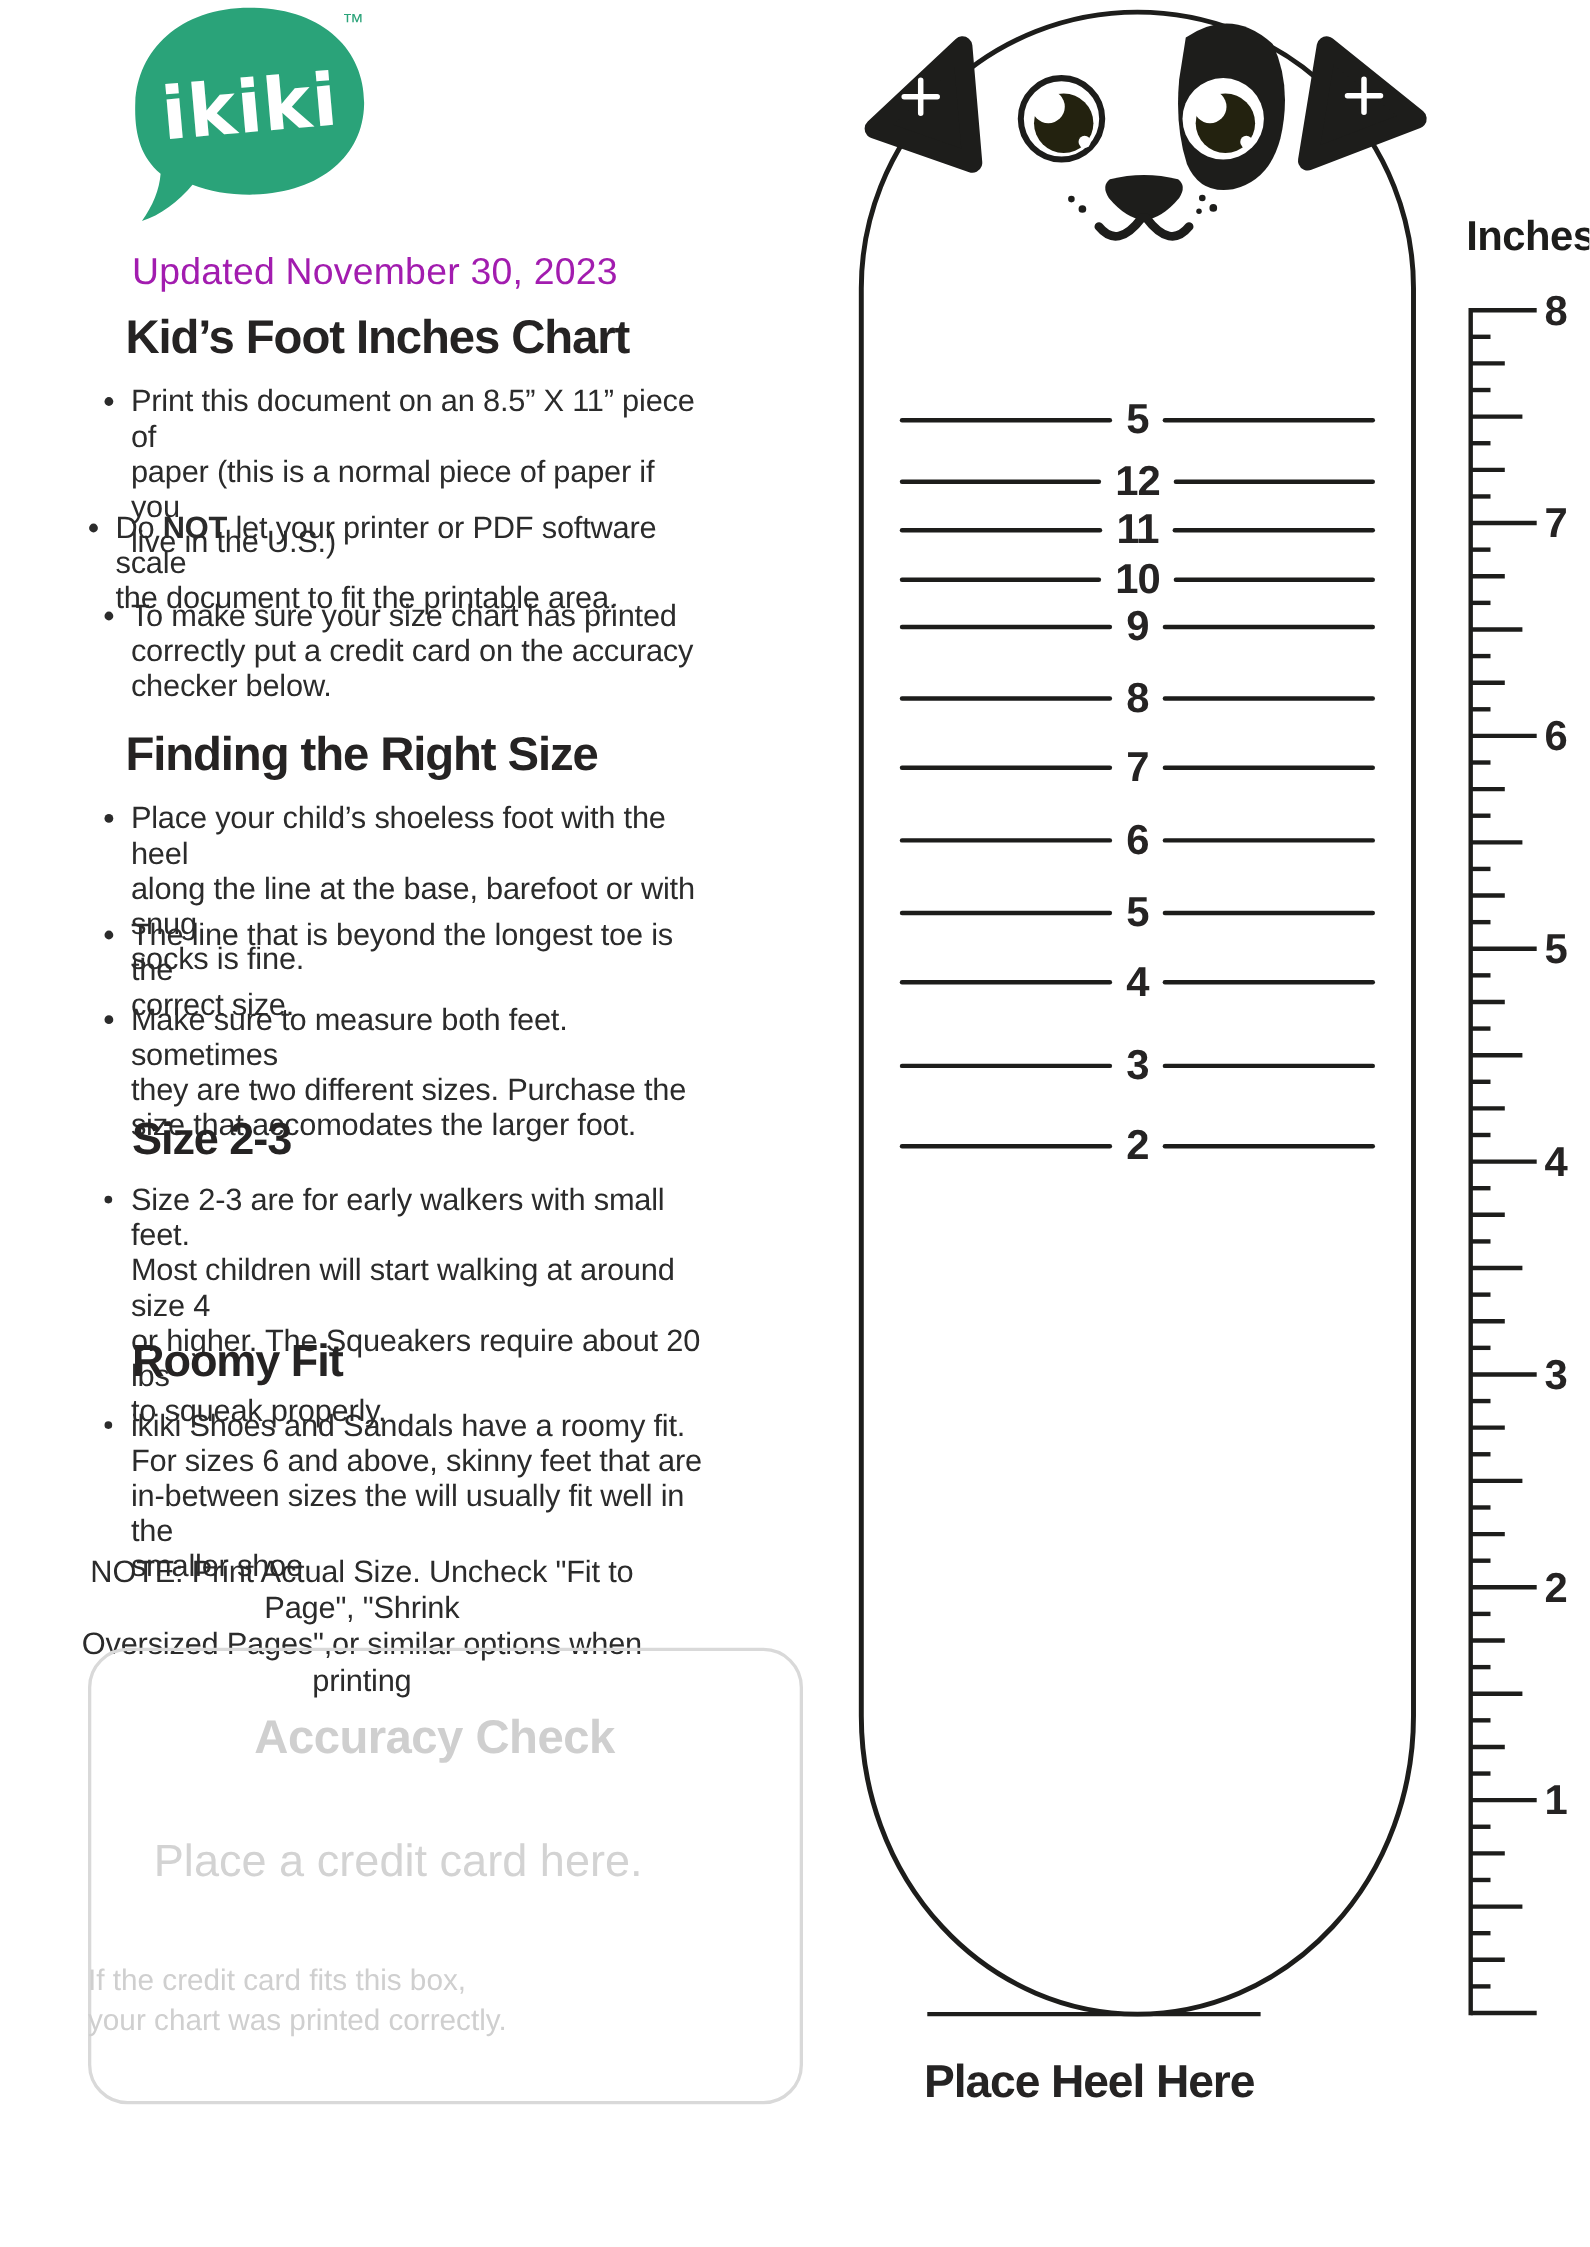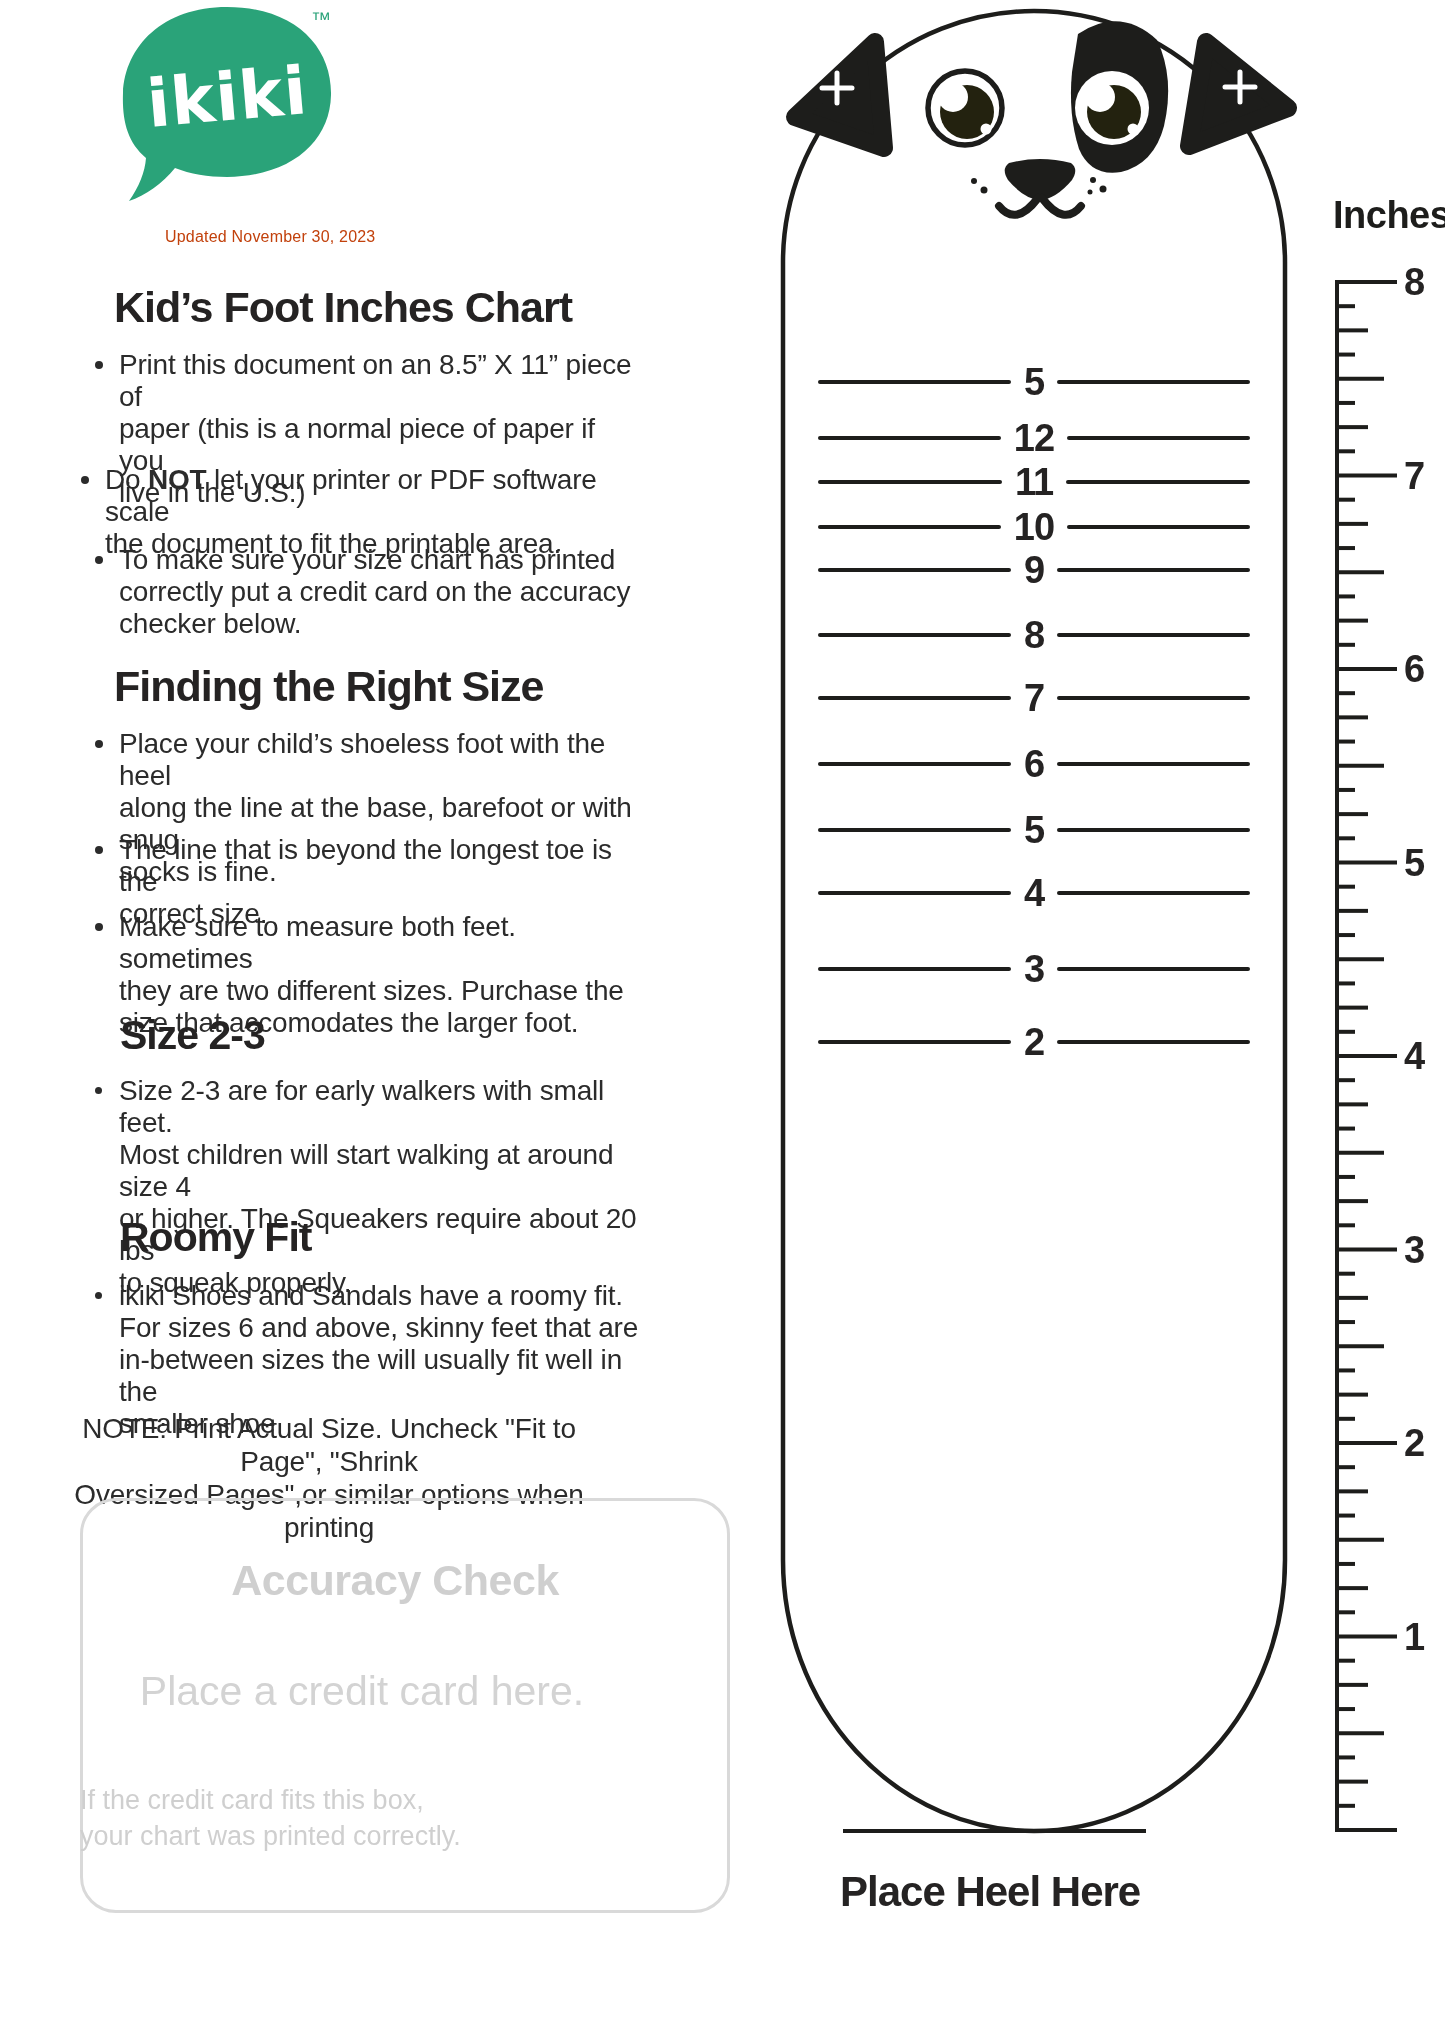--- a/index.html
+++ b/index.html
@@ -1,21 +1,21 @@
 <!DOCTYPE html>
 <html><head>
 <meta charset="utf-8">
 <style>
   html,body{margin:0;padding:0;background:#ffffff;}
   .page{
     position:relative;width:1445px;height:2043px;background:#ffffff;overflow:hidden;
     font-family:"Liberation Sans",sans-serif;color:#262626;
   }
   .abs{position:absolute;}
-  .updated{font-size:16px;color:#c2410c;letter-spacing:0.2px;margin-left:45px;}
+  .updated{font-size:34px;color:#a21caf;letter-spacing:0.2px;}
   .h1{font-size:43px;font-weight:bold;color:#252323;letter-spacing:-1px;white-space:nowrap;}
   .bullet{width:520px;}
   .bullet .dot{
     position:absolute;left:-24px;top:12px;width:8px;height:8px;border-radius:50%;background:#2b2b2b;
   }
   .bullet .txt{
     display:block;font-size:28px;line-height:32px;color:#2b2b2b;white-space:pre-line;letter-spacing:-0.2px;
   }
   .bold{font-weight:bold;}
   .note{

